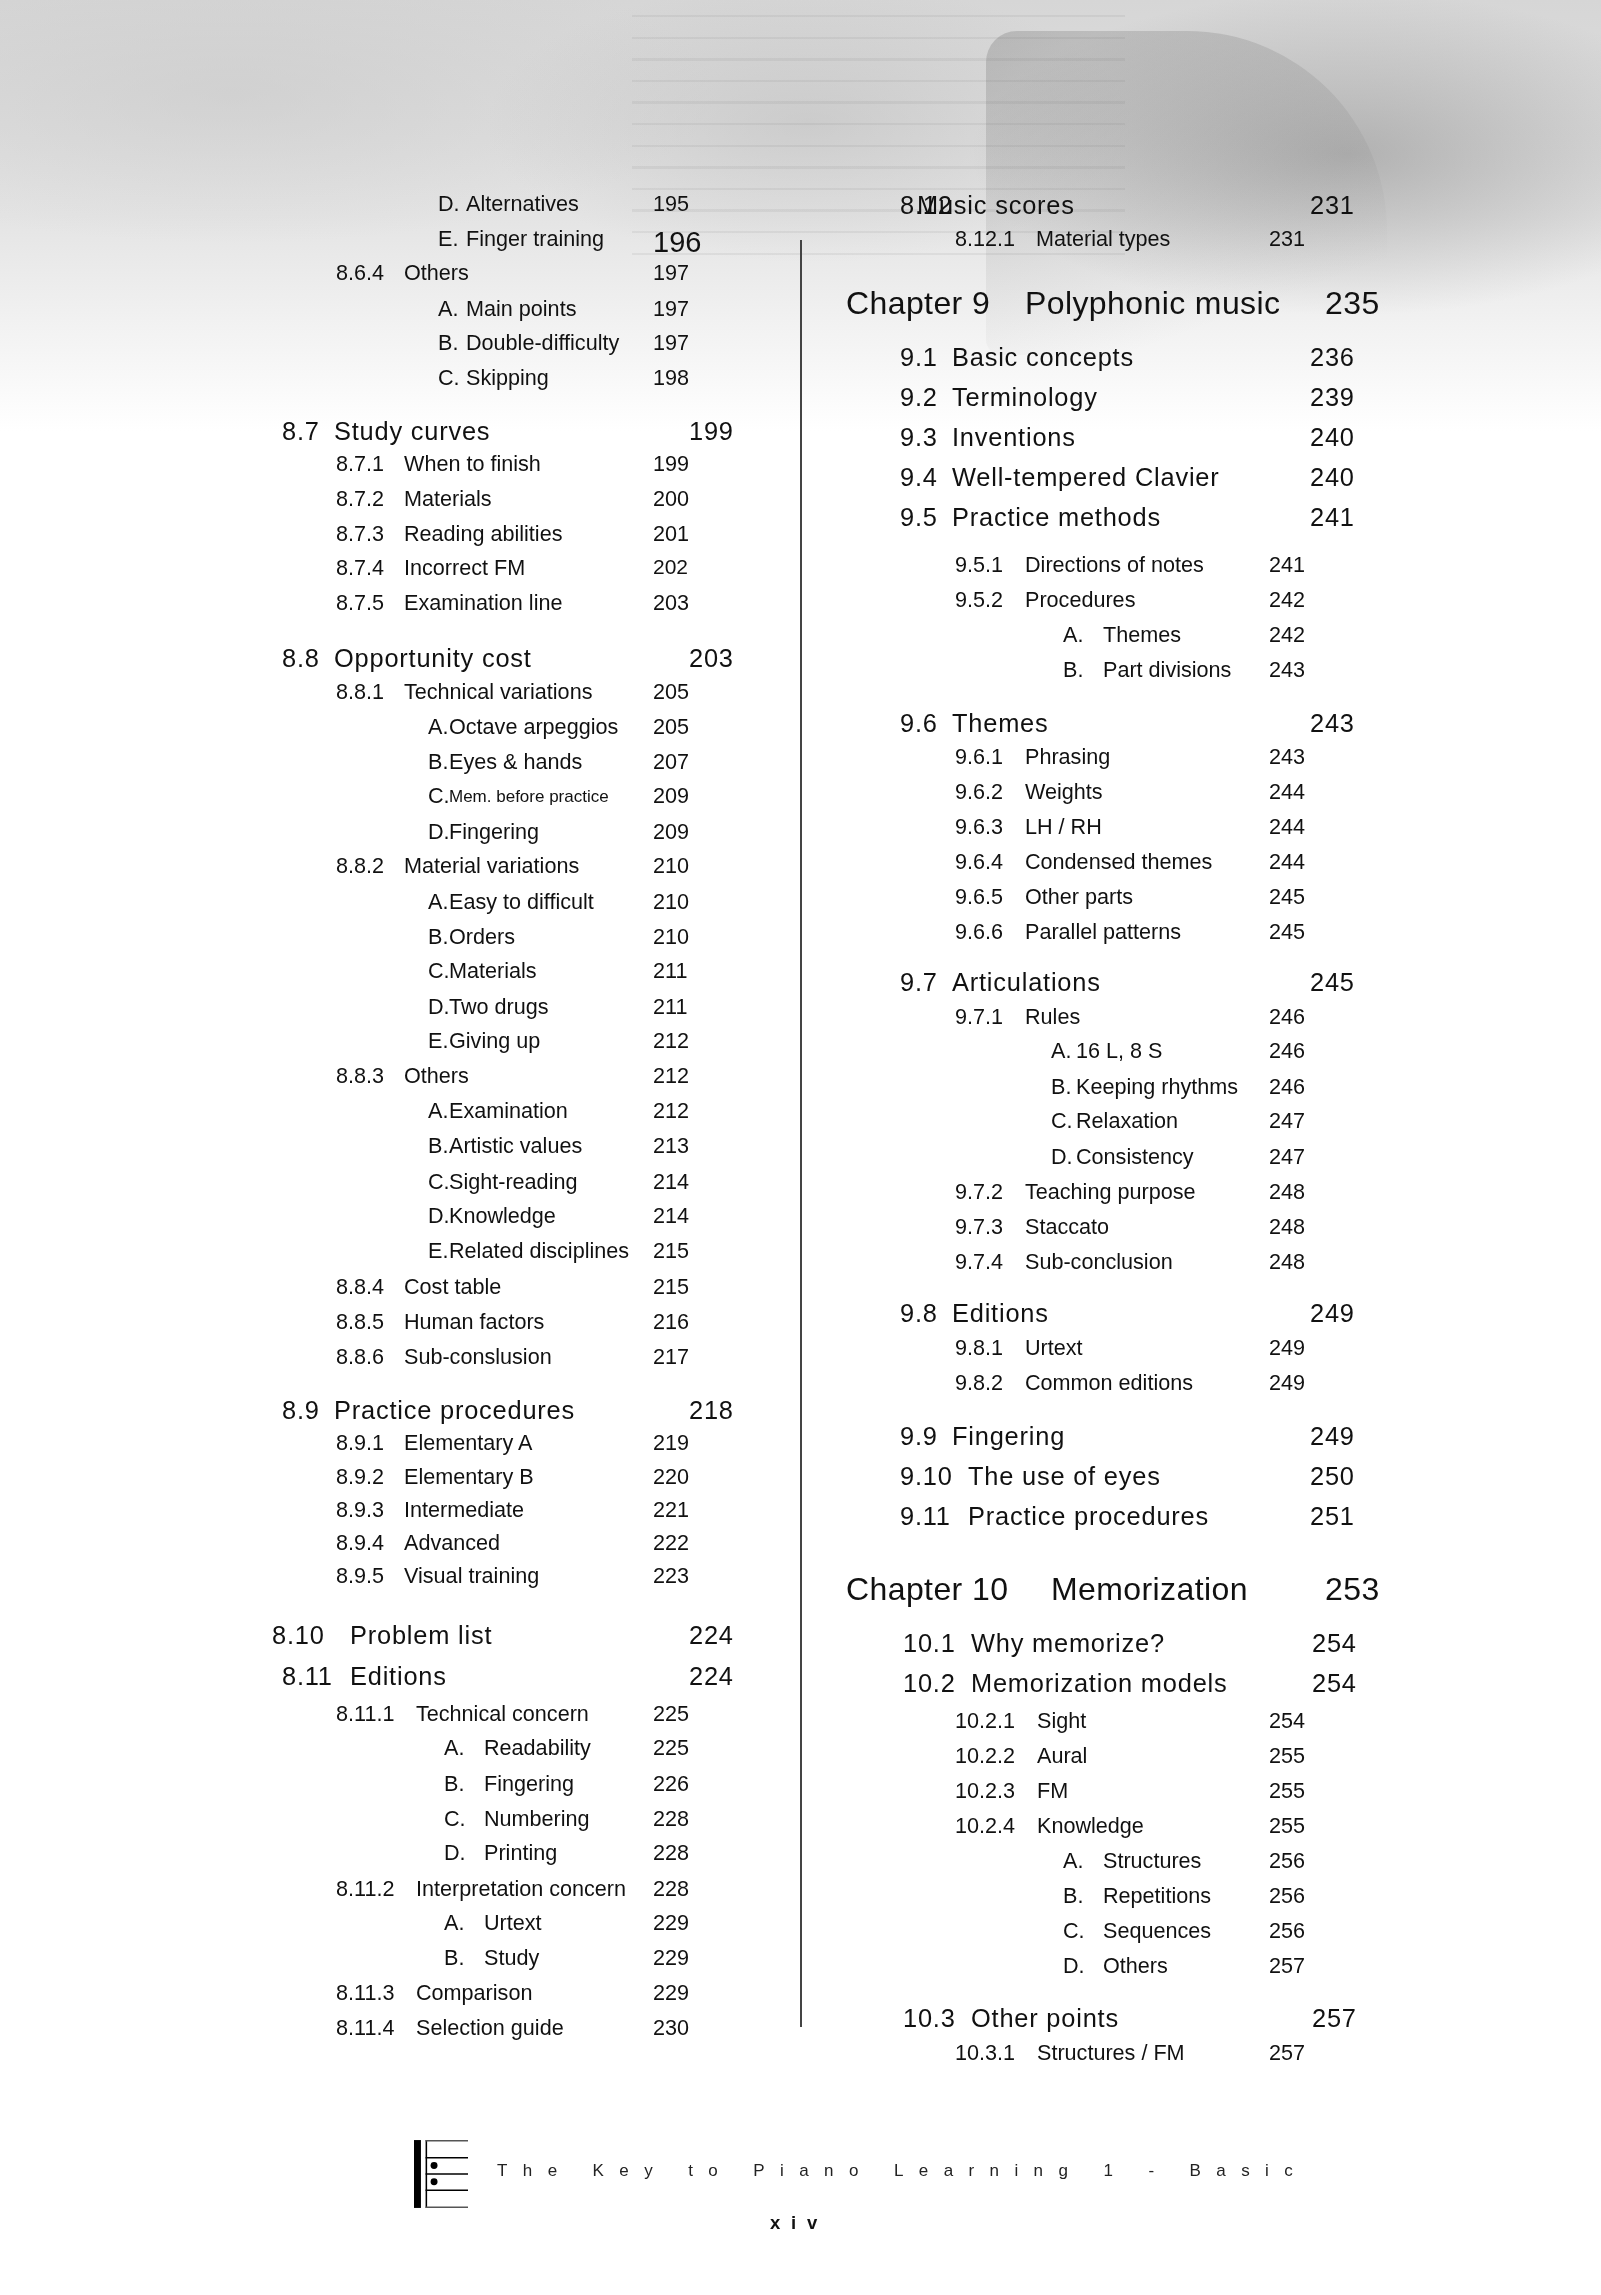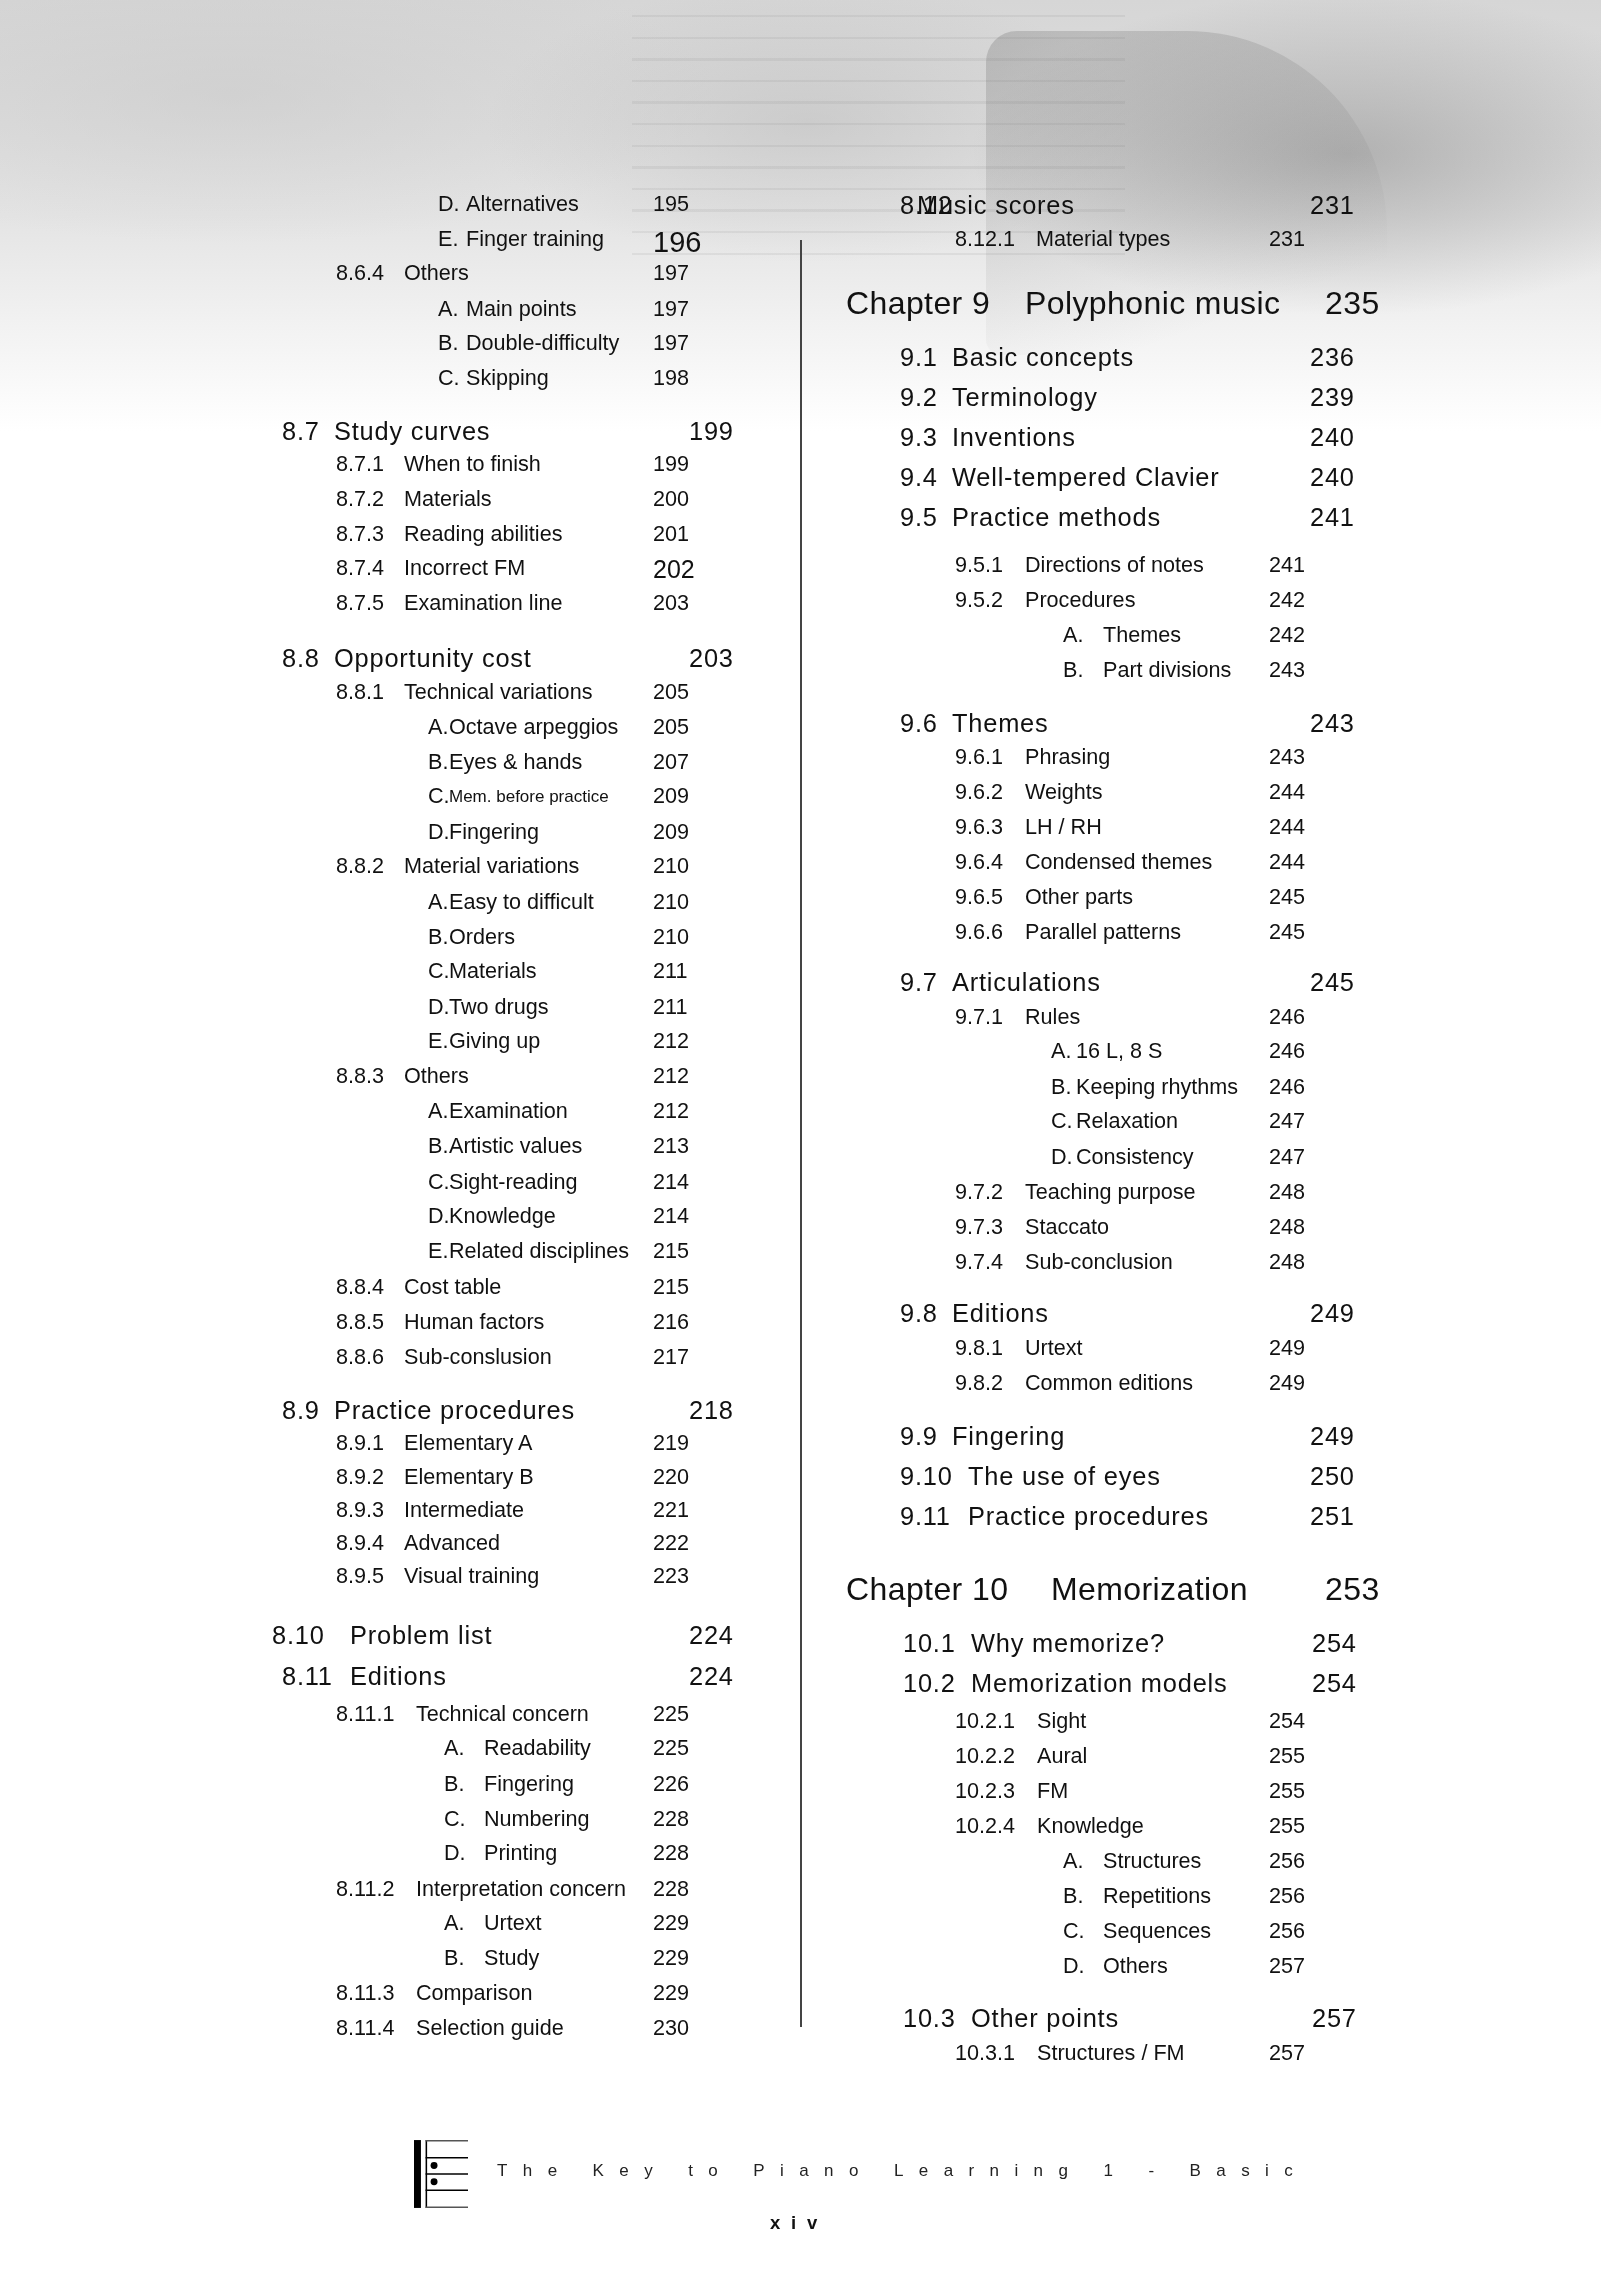--- a/index.html
+++ b/index.html
@@ -103,21 +103,21 @@
       <span style="left: 653px; font-size: 21.6px;">200</span>
     </div>
     <div class="row sub" style="top: 521px;">
       <span style="left: 336px;">8.7.3</span>
       <span style="left: 404px;">Reading abilities</span>
       <span style="left: 653px; font-size: 21.6px;">201</span>
     </div>
     <div class="row sub" style="top: 555px;">
       <span style="left: 336px;">8.7.4</span>
       <span style="left: 404px;">Incorrect FM</span>
-      <span style="left: 653px; font-size: 25px;">202</span>
+      <span style="left: 653px; font-size: 21px;">202</span>
     </div>
     <div class="row sub" style="top: 590px;">
       <span style="left: 336px;">8.7.5</span>
       <span style="left: 404px;">Examination line</span>
       <span style="left: 653px; font-size: 21.6px;">203</span>
     </div>
     <div class="row sec" style="top: 644px;">
       <span style="left: 282px;">8.8</span>
       <span style="left: 334px;">Opportunity cost</span>
       <span style="left: 689px;">203</span>

